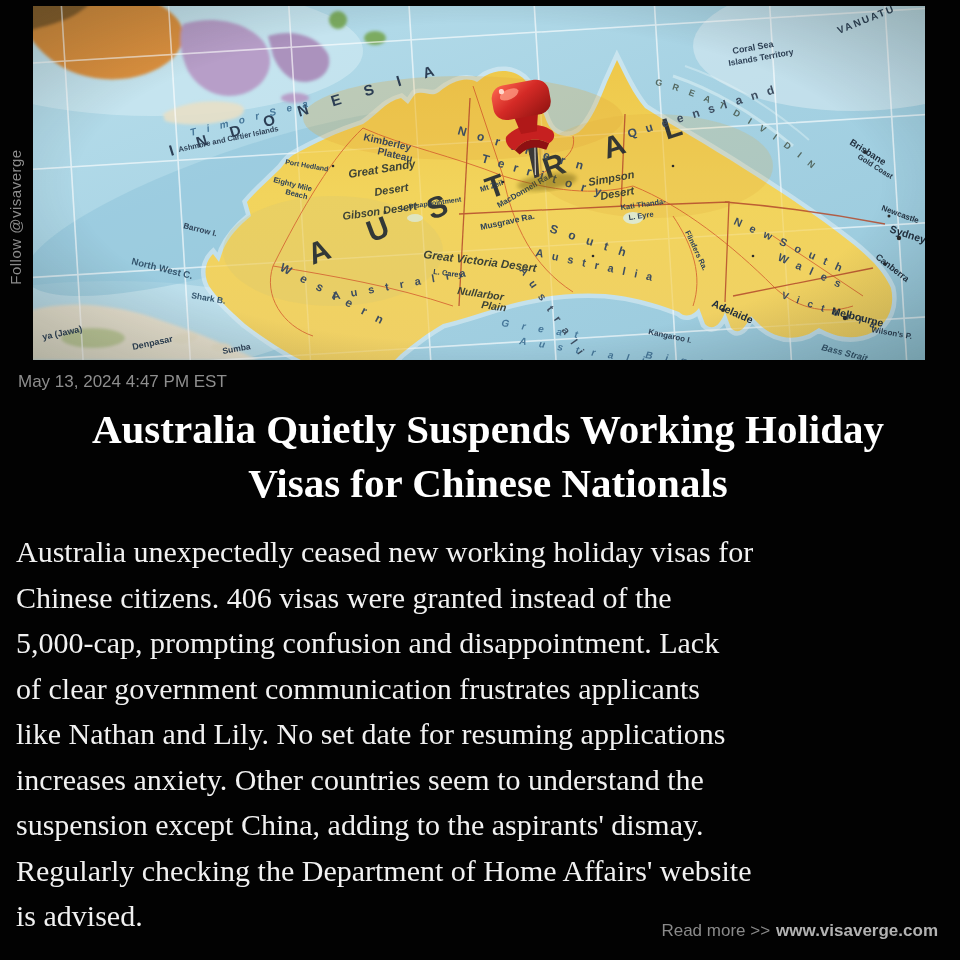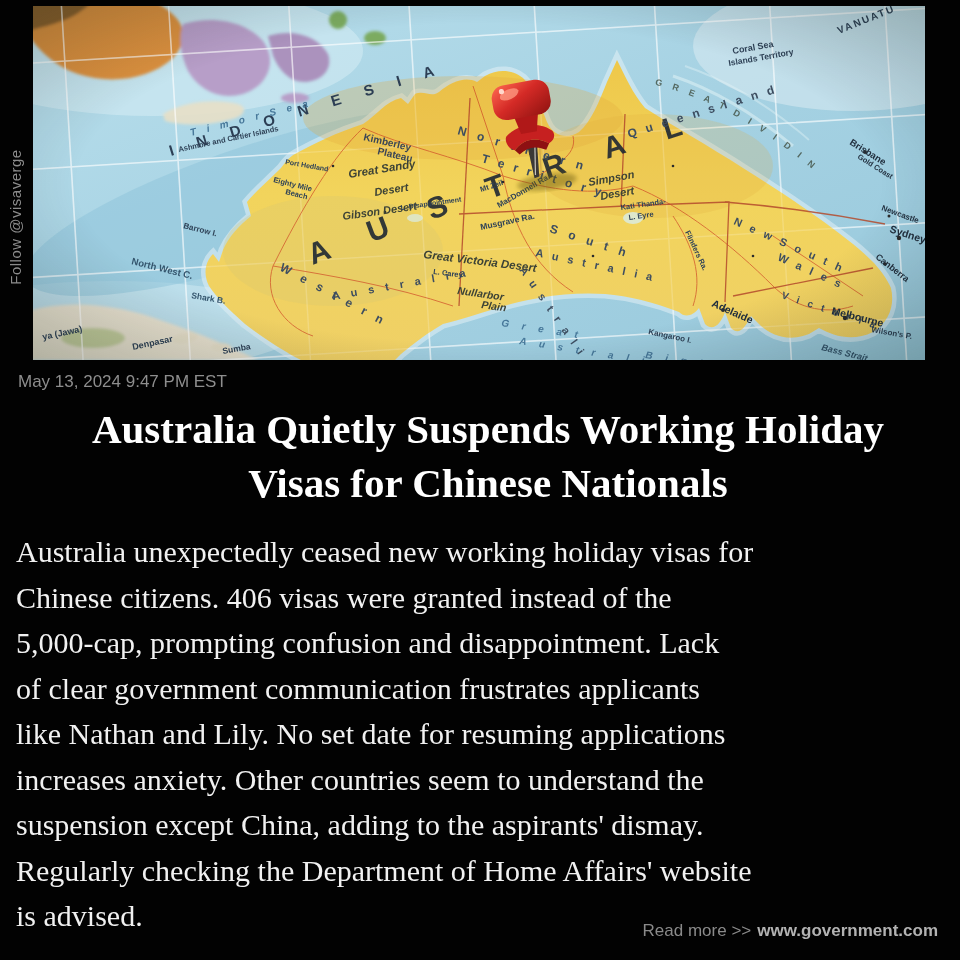--- a/index.html
+++ b/index.html
@@ -225,32 +225,32 @@
           <rect x="-30" y="-97" width="58" height="35" rx="13" fill="url(#pinG)"></rect>
           <ellipse cx="-12" cy="-87" rx="10" ry="5" fill="#ff9d85" opacity=".75" transform="rotate(-14 -12 -87)"></ellipse>
           <circle cx="-19" cy="-91" r="2.6" fill="#ffd7cb"></circle>
         </g>
       </g>
 
       <rect width="892" height="354" fill="url(#vig)"></rect>
     </svg>
   </figure>
 
-  <div class="date-line">May 13, 2024 9:47 PM EST</div>
+  <div class="date-line">May 13, 2024 4:47 PM EST</div>
 
   <h1 class="headline">Australia Quietly Suspends Working Holiday
 Visas for Chinese Nationals</h1>
 
   <p class="body-text">Australia unexpectedly ceased new working holiday visas for
 Chinese citizens. 406 visas were granted instead of the
 5,000-cap, prompting confusion and disappointment. Lack
 of clear government communication frustrates applicants
 like Nathan and Lily. No set date for resuming applications
 increases anxiety. Other countries seem to understand the
 suspension except China, adding to the aspirants' dismay.
 Regularly checking the Department of Home Affairs' website
 is advised.</p>
 
   <div class="read-more">
-    <span>Read more &gt;&gt;</span><span class="site">www.government.com</span>
+    <span>Read more &gt;&gt;</span><span class="site">www.visaverge.com</span>
   </div>
 
 </div>
 
 </body></html>

